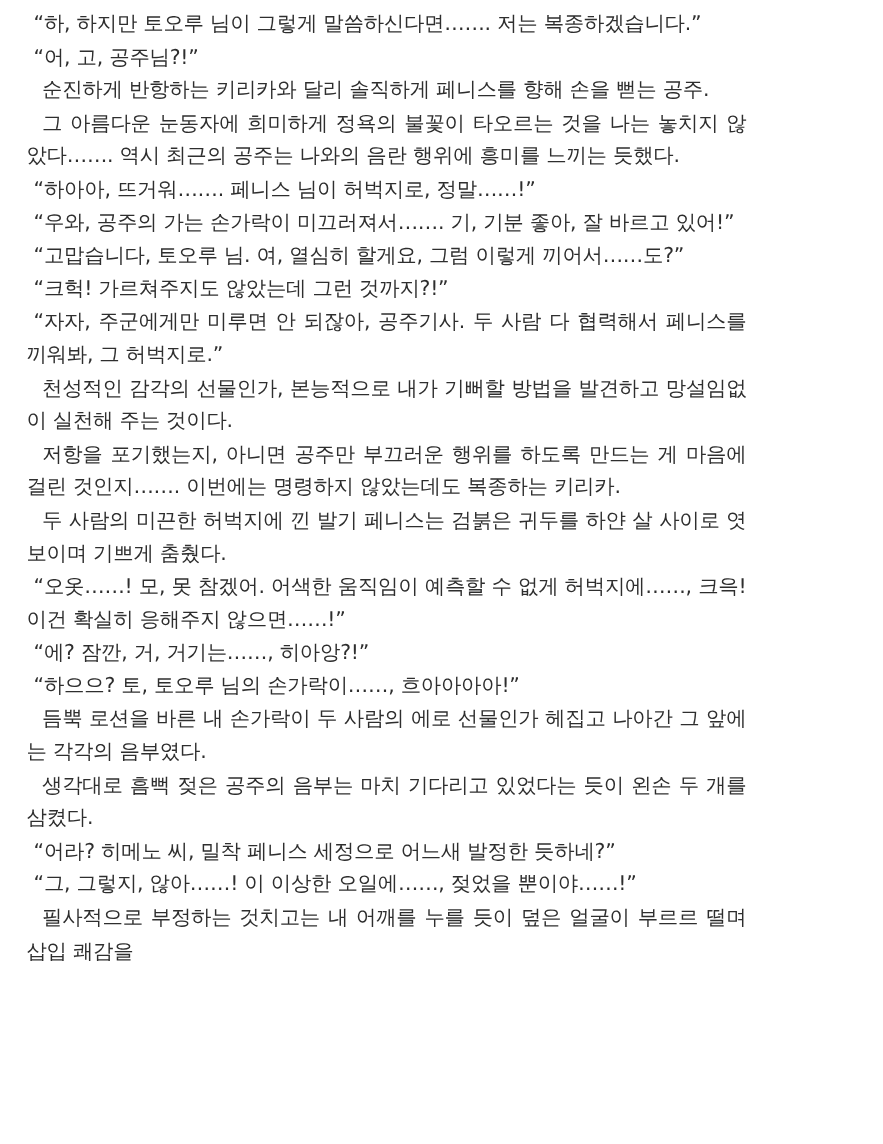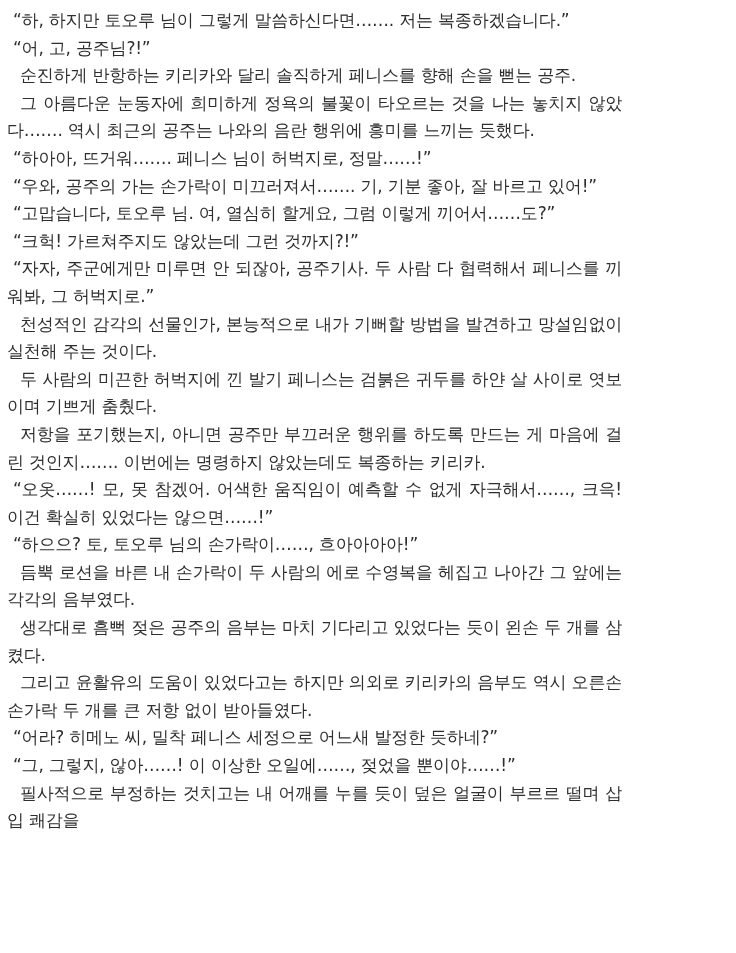--- a/index.html
+++ b/index.html
@@ -6,21 +6,21 @@
     margin: 0;
     padding: 0;
     background: #ffffff;
   }
   .page {
     position: relative;
     width: 628px;
     height: 953px;
     background: #ffffff;
     box-sizing: border-box;
-    padding: 7px 6px 0 7px;
+    padding: 7px 6px 0 22px;
     overflow: hidden;
   }
   .text-body {
     width: 100%;
     font-family: "DejaVu Sans", "Liberation Sans", sans-serif;
     font-size: 17px;
     line-height: 27.6px;
     letter-spacing: -0.2px;
     color: #2e2e2e;
   }
@@ -41,24 +41,24 @@
       <p class="para dialogue">“하, 하지만 토오루 님이 그렇게 말씀하신다면……. 저는 복종하겠습니다.”</p>
       <p class="para dialogue">“어, 고, 공주님?!”</p>
       <p class="para narration">순진하게 반항하는 키리카와 달리 솔직하게 페니스를 향해 손을 뻗는 공주.</p>
       <p class="para narration">그 아름다운 눈동자에 희미하게 정욕의 불꽃이 타오르는 것을 나는 놓치지 않았다……. 역시 최근의 공주는 나와의 음란 행위에 흥미를 느끼는 듯했다.</p>
       <p class="para dialogue">“하아아, 뜨거워……. 페니스 님이 허벅지로, 정말……!”</p>
       <p class="para dialogue">“우와, 공주의 가는 손가락이 미끄러져서……. 기, 기분 좋아, 잘 바르고 있어!”</p>
       <p class="para dialogue">“고맙습니다, 토오루 님. 여, 열심히 할게요, 그럼 이렇게 끼어서……도?”</p>
       <p class="para dialogue">“크헉! 가르쳐주지도 않았는데 그런 것까지?!”</p>
       <p class="para dialogue">“자자, 주군에게만 미루면 안 되잖아, 공주기사. 두 사람 다 협력해서 페니스를 끼워봐, 그 허벅지로.”</p>
       <p class="para narration">천성적인 감각의 선물인가, 본능적으로 내가 기뻐할 방법을 발견하고 망설임없이 실천해 주는 것이다.</p>
+      <p class="para narration">저항을 포기했는지, 아니면 공주만 부끄러운 행위를 하도록 만드는 게 마음에 걸린 것인지……. 이번에는 명령하지 않았는데도 복종하는 키리카.</p>
       <p class="para narration">두 사람의 미끈한 허벅지에 낀 발기 페니스는 검붉은 귀두를 하얀 살 사이로 엿보이며 기쁘게 춤췄다.</p>
-      <p class="para narration">저항을 포기했는지, 아니면 공주만 부끄러운 행위를 하도록 만드는 게 마음에 걸린 것인지……. 이번에는 명령하지 않았는데도 복종하는 키리카.</p>
-      <p class="para dialogue">“오옷……! 모, 못 참겠어. 어색한 움직임이 예측할 수 없게 자극해서……, 크윽! 이건 확실히 있었다는 않으면……!”</p>
+      <p class="para dialogue">“오옷……! 모, 못 참겠어. 어색한 움직임이 예측할 수 없게 허벅지에……, 크윽! 이건 확실히 응해주지 않으면……!”</p>
+      <p class="para dialogue">“에? 잠깐, 거, 거기는……, 히아앙?!”</p>
       <p class="para dialogue">“하으으? 토, 토오루 님의 손가락이……, 흐아아아아!”</p>
-      <p class="para narration">듬뿍 로션을 바른 내 손가락이 두 사람의 에로 수영복을 헤집고 나아간 그 앞에는 각각의 음부였다.</p>
+      <p class="para narration">듬뿍 로션을 바른 내 손가락이 두 사람의 에로 선물인가 헤집고 나아간 그 앞에는 각각의 음부였다.</p>
       <p class="para narration">생각대로 흠뻑 젖은 공주의 음부는 마치 기다리고 있었다는 듯이 왼손 두 개를 삼켰다.</p>
-      <p class="para narration">그리고 윤활유의 도움이 있었다고는 하지만 의외로 키리카의 음부도 역시 오른손 손가락 두 개를 큰 저항 없이 받아들였다.</p>
       <p class="para dialogue">“어라? 히메노 씨, 밀착 페니스 세정으로 어느새 발정한 듯하네?”</p>
       <p class="para dialogue">“그, 그렇지, 않아……! 이 이상한 오일에……, 젖었을 뿐이야……!”</p>
       <p class="para narration">필사적으로 부정하는 것치고는 내 어깨를 누를 듯이 덮은 얼굴이 부르르 떨며 삽입 쾌감을</p>
     </div>
 </div>
 
 </body></html>

